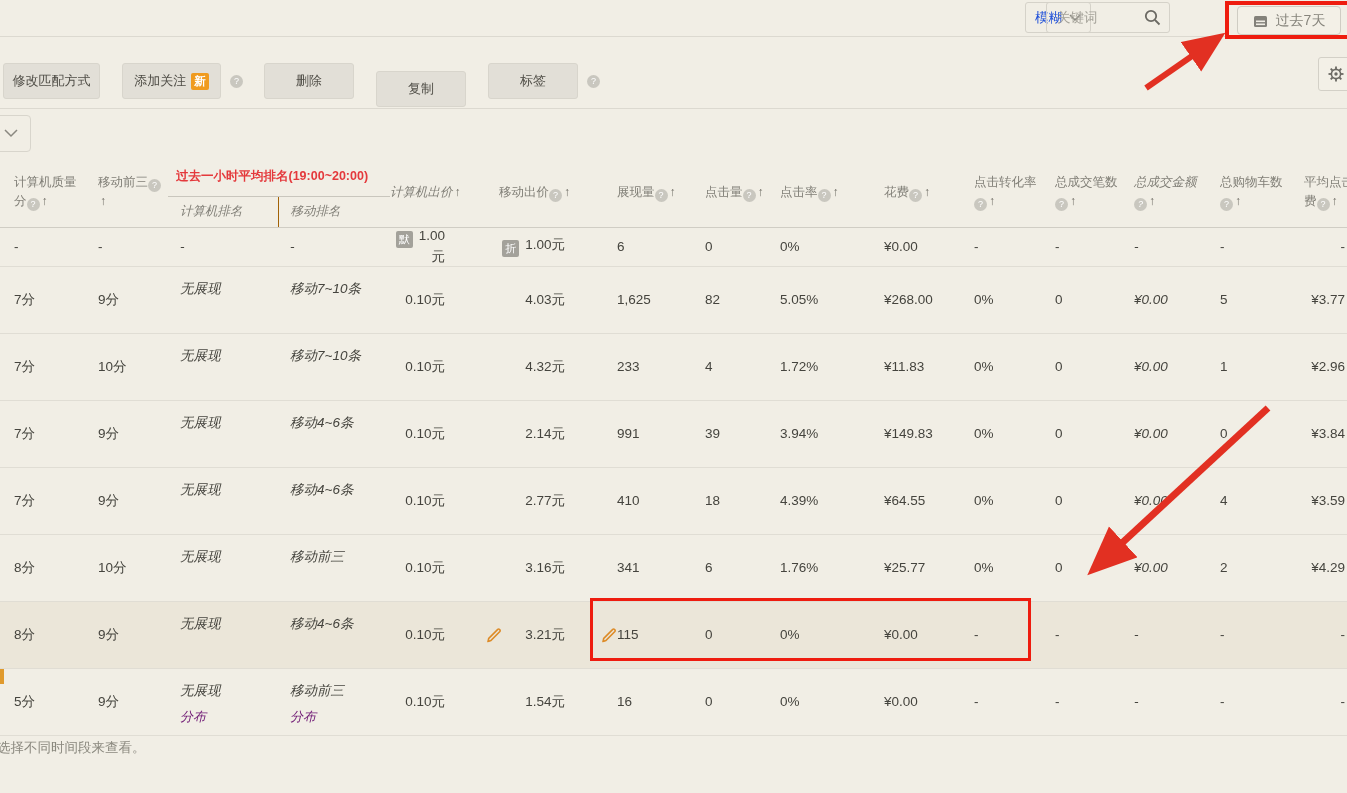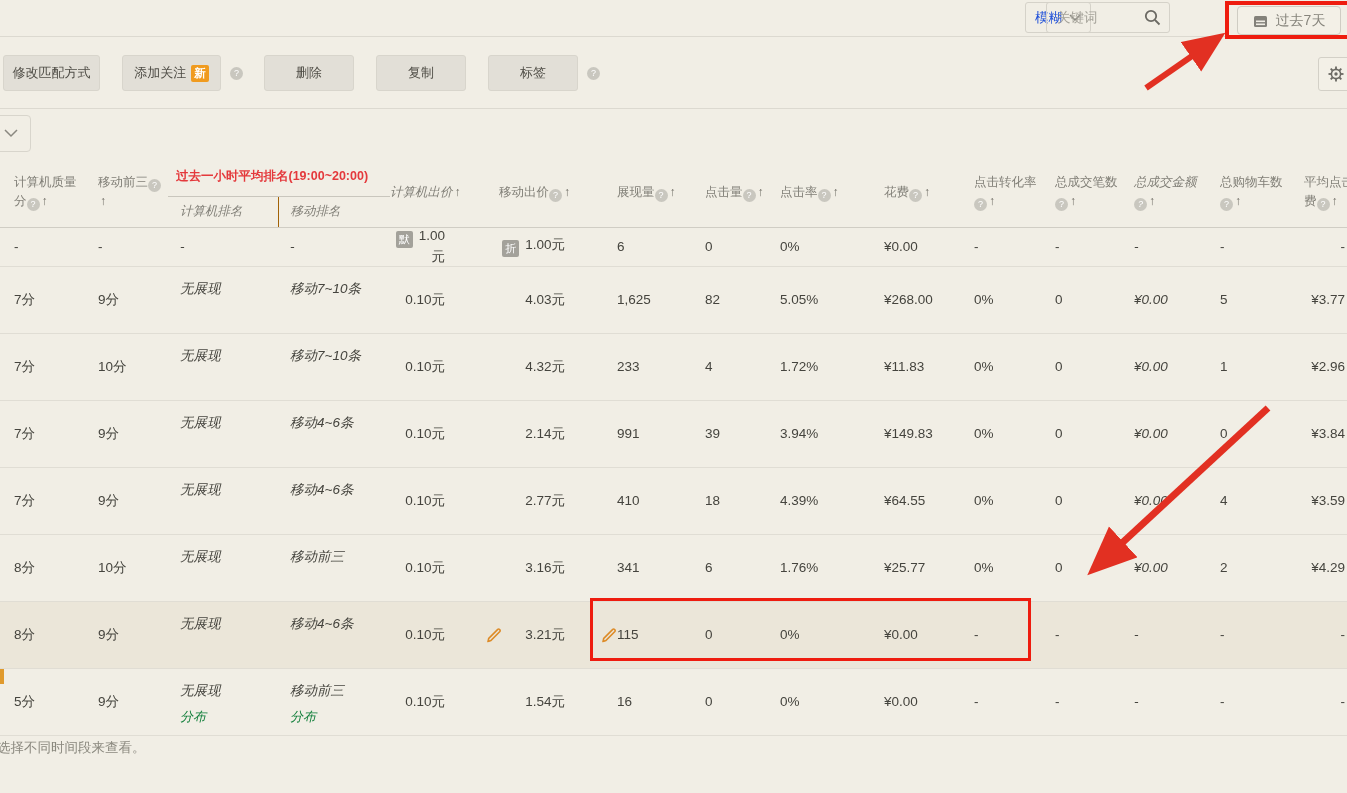--- a/index.html
+++ b/index.html
@@ -12,21 +12,21 @@
   
   .fuzzy { position:absolute; left:1025px; top:2px; width:66px; height:31px; border:1px solid #d5d2c9; border-radius:3px; display:flex; align-items:center; justify-content:center; gap:7px; color:#1d4ed8; font-size:13.5px; cursor:pointer; }
   .kw { position:absolute; left:1046px; top:2px; width:124px; height:31px; border:1px solid #d5d2c9; border-radius:3px; display:flex; align-items:center; padding:0 8px 0 10px; }
   .kw .ph { flex:1; color:#a5a39a; font-size:13.5px; }
   .datebtn { position:absolute; left:1237px; top:6px; width:104px; height:29px; border:1px solid #cfccc3; border-radius:4px; background:#f3f0e7; display:flex; align-items:center; justify-content:center; gap:8px; color:#86847c; font-size:14px; cursor:pointer; }
 
   
   .toolbar { position:absolute; left:3px; top:55px; display:flex; align-items:center; }
   .tbtn { height:36px; background:#e2dfd7; border:1px solid #d8d5cc; border-radius:3px; color:#4f4d46; font-size:13px; display:flex; align-items:center; justify-content:center; gap:5px; cursor:pointer; }
   .b1 { width:97px; } .b2 { width:99px; margin-left:22px; } .b3,.b4,.b5 { width:90px;font-family:Liberation Serif, serif; }
-  .b3 { margin-left:21px; } .b4 { margin-left:22px; } .b5 { margin-left:22px; }
+  .b3 { margin-left:21px; } .b4 { margin-left:22px;margin-top:16px; } .b5 { margin-left:22px; }
   .badge-new { background:#f09b1f; color:#fff; font-size:11.5px; padding:1px 3px; border-radius:2px; font-weight:bold; }
   .qi { display:inline-block; width:13px; height:13px; line-height:13px; border-radius:50%; background:#c9c7bf; color:#fff; font-size:9px; text-align:center; vertical-align:-2px; }
   .qi.m { margin-left:9px; }
   .more-btn { position:absolute; left:1318px; top:57px; width:62px; height:34px; border:1px solid #d3d0c7; border-radius:3px; background:#f3f0e7; display:flex; align-items:center; gap:4px; padding-left:9px; color:#5c5a53; font-size:13px; cursor:pointer; }
 
   .chev-btn { position:absolute; left:-10px; top:115px; width:41px; height:37px; border:1px solid #d8d5cc; border-radius:4px; display:flex; align-items:center; justify-content:center; cursor:pointer; }
   .orange-mark { position:absolute; left:0; top:669px; width:4px; height:15px; background:#e09a2d; }
 
   
   table { position:absolute; left:0; top:158px; width:1370px; border-collapse:collapse; table-layout:fixed; }
@@ -44,21 +44,21 @@
   .pl16 { padding-left:16px; } .pl15 { padding-left:15px; }
   td.rank { vertical-align:top; padding-top:13px; }
   tr.compact td.rank { vertical-align:middle; padding-top:0; }
   td.num1 { text-align:right; padding-right:15px; }
   td.num2 { text-align:right; padding-right:10px; }
   td.cpc { text-align:right; padding-right:25px; }
   th.num1 { text-align:right; padding-right:8px; white-space:nowrap;font-style:italic; }
   th.num2 { text-align:right; padding-right:5px; white-space:nowrap; }
   th.cpcH { padding-left:14px; padding-right:6px; }
   .bidbadge { display:inline-block; width:17px; height:17px; line-height:17px; background:#a3a19a; color:#fff; font-size:11px; text-align:center; border-radius:2px; margin-right:6px; vertical-align:-3px; }
-  .dist { color:#15803d; font-size:13px; margin-top:8px; cursor:pointer; }
+  .dist { color:#701a75; font-size:13px; margin-top:8px; cursor:pointer; }
   .pencil { position:absolute; right:-42px; top:50%; transform:translateY(-50%); width:15px; height:15px; cursor:pointer; }
 
   .foot { position:absolute; left:-3px; top:739px; font-size:13.5px; color:#8b897f; }
 
   
   .redbox1 { position:absolute; left:1225px; top:1px; width:130px; height:38px; border:4px solid #ee1c0f; z-index:10; pointer-events:none; }
   .redbox2 { position:absolute; left:590px; top:598px; width:441px; height:63px; border:3px solid #ee1c0f; z-index:10; pointer-events:none; }
   .arrows { position:absolute; left:0; top:0; z-index:9; pointer-events:none; }
 </style>
 </head>

